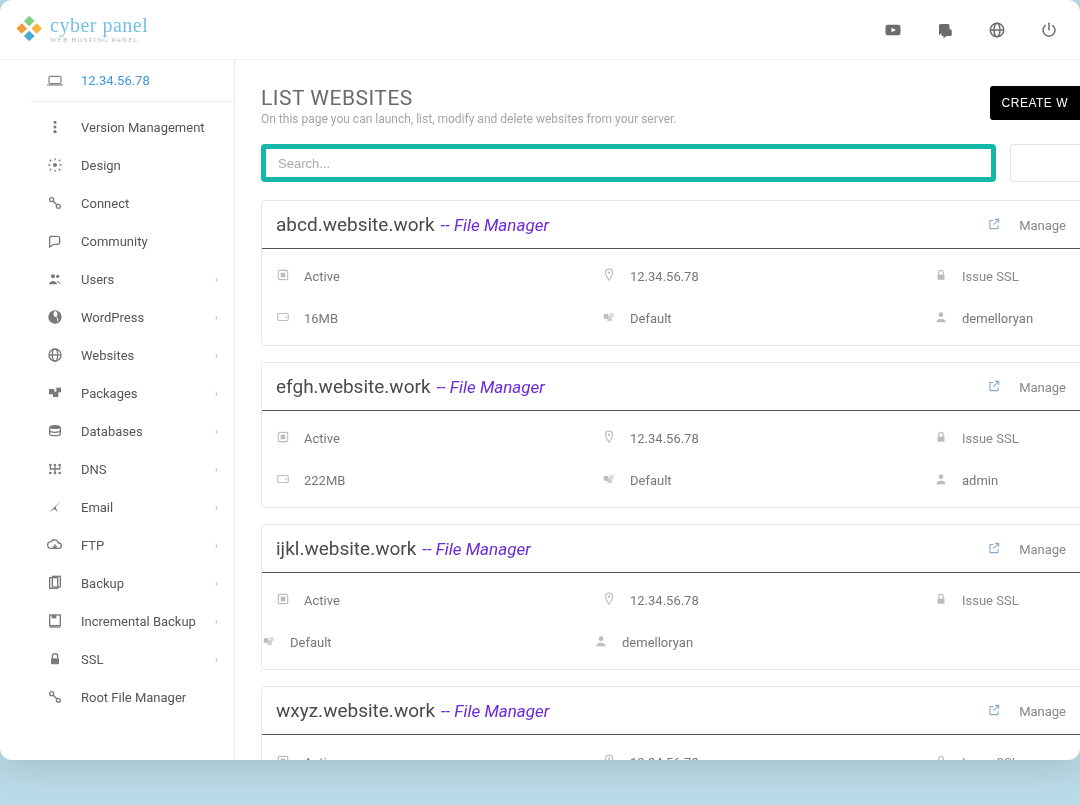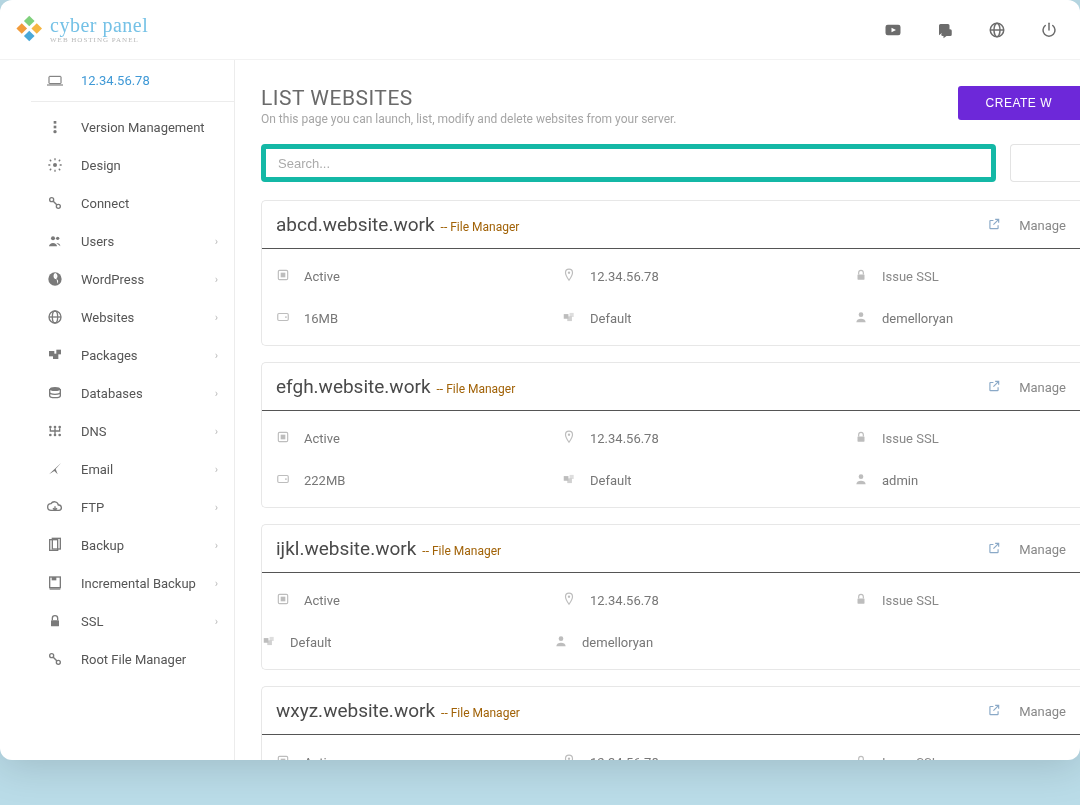--- a/index.html
+++ b/index.html
@@ -20,34 +20,34 @@
 .ip-text { color: #3f99d6; font-size: 13px; }
 .nav { list-style: none; padding: 6px 0; }
 .nav li { display: flex; align-items: center; height: 38px; padding: 0 16px; cursor: pointer; position: relative; }
 .nav li .sicon { width: 16px; height: 16px; fill: #7a7a7a; margin-right: 18px; flex-shrink: 0; display: flex; align-items: center; justify-content: center; }
 .nav li .label { flex: 1; color: #555; }
 .nav li .chev { color: #bbb; font-size: 11px; }
 .main { flex: 1; padding: 26px 0 0 26px; overflow: hidden; color: #555; }
 .page-head { display: flex; justify-content: space-between; align-items: flex-start; padding-right: 0; }
 .page-title { font-size: 21px; font-weight: 400; color: #6a6a6a; letter-spacing: 0.5px; }
 .page-sub { font-size: 12px; color: #a5a5a5; margin-top: 2px; }
-.create-btn { background: #6d28d9; color: #fff; border: none; font-size: 12px; letter-spacing: 0.5px; padding: 10px 28px; border-radius: 3px 0 0 3px; cursor: pointer; align-self: flex-start; }
+.create-btn { background: #000000; color: #fff; border: none; font-size: 12px; letter-spacing: 0.5px; padding: 10px 12px; border-radius: 3px 0 0 3px; cursor: pointer; align-self: flex-start; }
 .search-row { display: flex; gap: 14px; margin-top: 18px; }
 .search-input { flex: 1; height: 38px; border: 5px solid #14b8a6; border-radius: 4px; padding: 0 12px; font-size: 13px; color: #777; }
 .search-input::placeholder { color: #aaa; }
 .page-select { width: 70px; height: 38px; border: 1px solid #e3e3e3; border-radius: 4px 0 0 4px; border-right: none; }
 .sites { margin-top: 18px; }
 .site-card { border: 1px solid #e7e7e7; border-radius: 5px; margin-bottom: 16px; border-right: none; border-bottom-right-radius: 0; border-top-right-radius: 0; }
 .site-head { display: flex; align-items: baseline; justify-content: space-between; padding: 12px 14px; border-bottom: 1px solid #555; }
 .site-domain { font-size: 19px; color: #4a4a4a; font-weight: 400; }
-.fm { font-size: 12px; color: #a16207; margin-left: 6px; }
+.fm { font-size: 17px; color: #6d28d9; margin-left: 6px; font-style: italic; }
 .manage { display: flex; align-items: center; gap: 18px; font-size: 13px; color: #888; }
 .ext-icon { width: 14px; height: 14px; stroke: #8aa9c7; fill: none; }
 .site-rows { padding: 6px 0 6px 0; }
-.srow { display: flex; align-items: center; height: 42px; }
+.srow { display: flex; align-items: center; height: 42px; gap: 40px; }
 .scol { display: flex; align-items: center; gap: 14px; font-size: 13px; color: #777; }
 .scol.c1 { width: 300px; padding-left: 14px; }
 .scol.c2 { width: 292px; }
 .scol.c3 { flex: 1; }
 .cell-icon { width: 14px; height: 14px; fill: #bdbdbd; flex-shrink: 0; }
 .link-txt { color: #888; }
 .blue-bg-strip { position: absolute; left: 14px; right: 14px; bottom: 0; height: 70px; background: #badce8; border-radius: 0 0 28px 28px; z-index: -1; }
 </style>
 </head>
 <body>
@@ -122,20 +122,28 @@
                 <circle cx="7" cy="7" r="3" fill="none" stroke="#7a7a7a" stroke-width="2"></circle>
                 <circle cx="17" cy="17" r="3" fill="none" stroke="#7a7a7a" stroke-width="2"></circle>
                 <path d="M9 9l6 6" stroke="#7a7a7a" stroke-width="2"></path>
               </svg>
             </span>
             <span class="label">Connect</span>
           </li>
           <li>
             <span class="sicon">
               <svg viewBox="0 0 24 24">
+                <path d="M4 5h12a3 3 0 013 3v6a3 3 0 01-3 3H10l-6 4V8a3 3 0 013-3z" fill="none" stroke="#7a7a7a" stroke-width="2"></path>
+              </svg>
+            </span>
+            <span class="label">Community</span>
+          </li>
+          <li>
+            <span class="sicon">
+              <svg viewBox="0 0 24 24">
                 <circle cx="9" cy="8" r="3"></circle>
                 <circle cx="16" cy="8" r="2.5"></circle>
                 <path d="M3 20c0-3 3-5 6-5s6 2 6 5M14 15c3 0 6 1.5 6 5" fill="#7a7a7a"></path>
               </svg>
             </span>
             <span class="label">Users</span>
             <span class="chev">›</span>
           </li>
           <li>
             <span class="sicon">

